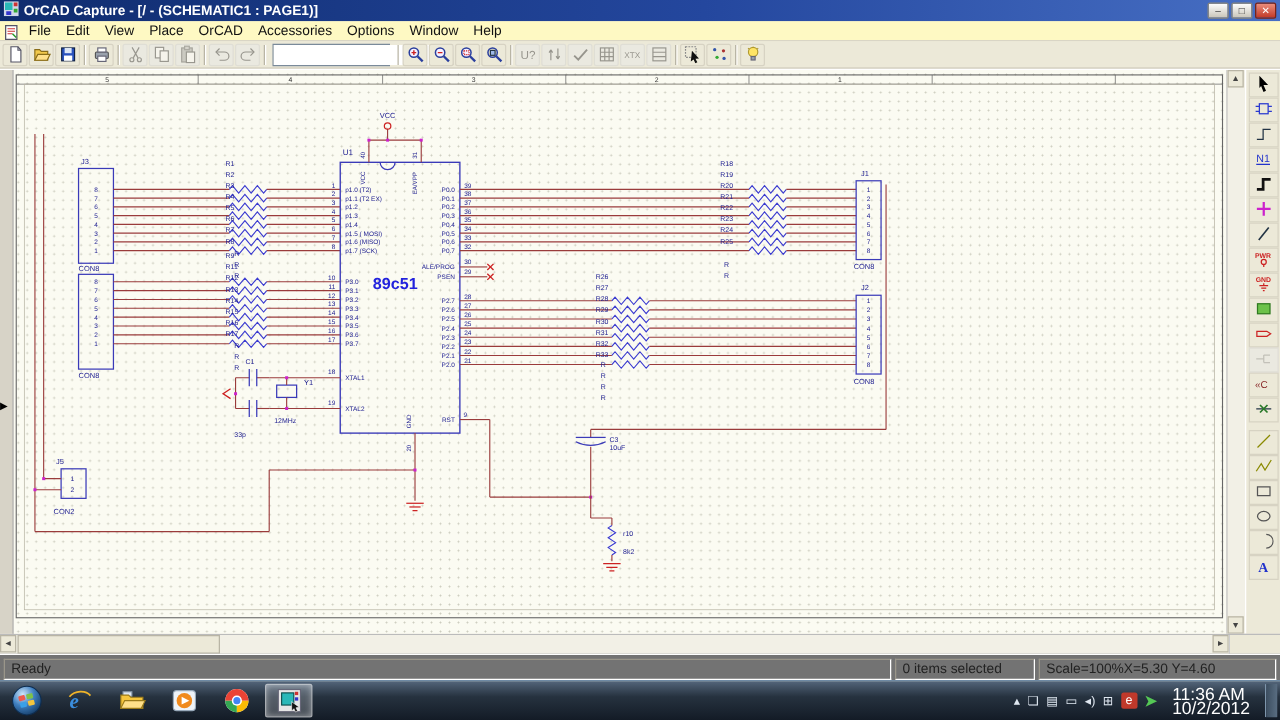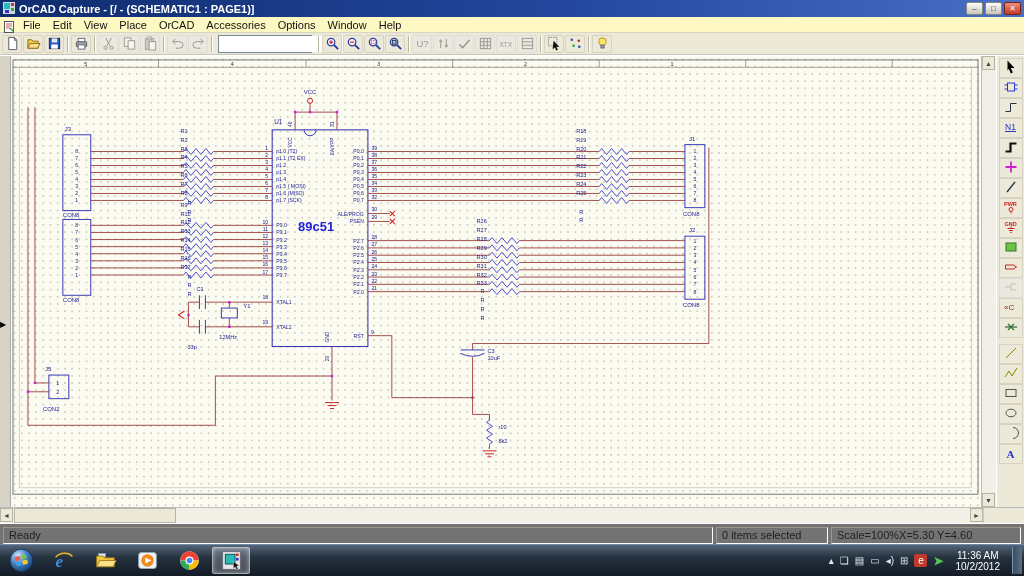--- a/index.html
+++ b/index.html
@@ -51,21 +51,21 @@
   
   .taskbar{position:absolute;left:0;right:0;bottom:0;height:31px;background:linear-gradient(#53657a,#26323f 40%,#131b26);border-top:1px solid #6e8aa4;display:flex;align-items:center;padding:0 2px;gap:4px}
   .tapp{width:38px;height:27px;display:flex;align-items:center;justify-content:center;border-radius:2px;background:transparent;border:1px solid transparent;padding:0}
   .tapp svg{width:23px;height:23px}
   .tapp.start svg{width:27px;height:27px}
   .tapp.active{background:rgba(255,255,255,.22);border:1px solid rgba(255,255,255,.5);box-shadow:inset 0 0 5px rgba(255,255,255,.45)}
   .tray{margin-left:auto;display:flex;align-items:center;gap:6px;color:#e6edf5}
   .tray-ico{font-size:10px;color:#dfe7f0}
   .tray-ico.e-style{width:13px;height:13px;background:#c0392b;color:#fff;font-size:10px;line-height:13px;text-align:center;border-radius:2px}
   .tray-ico.flag-style{color:#55c855;font-size:12px;font-weight:bold}
-  .clock{text-align:center;font-size:10px;line-height:11px;color:#fff;padding:0 6px}
+  .clock{font-size:14px;line-height:11px;color:#fff;padding:0 6px}
   .showdesk{width:9px;height:27px;background:linear-gradient(90deg,#3c4e60,#5a6e82);border-left:1px solid #7e96ac;border-radius:1px}
 </style>
 </head>
 <body>
 
 <div class="screen">
   <div class="window">
 
     <div class="titlebar">
       <span class="appico"><svg width="12" height="12" viewBox="0 0 12 12">

